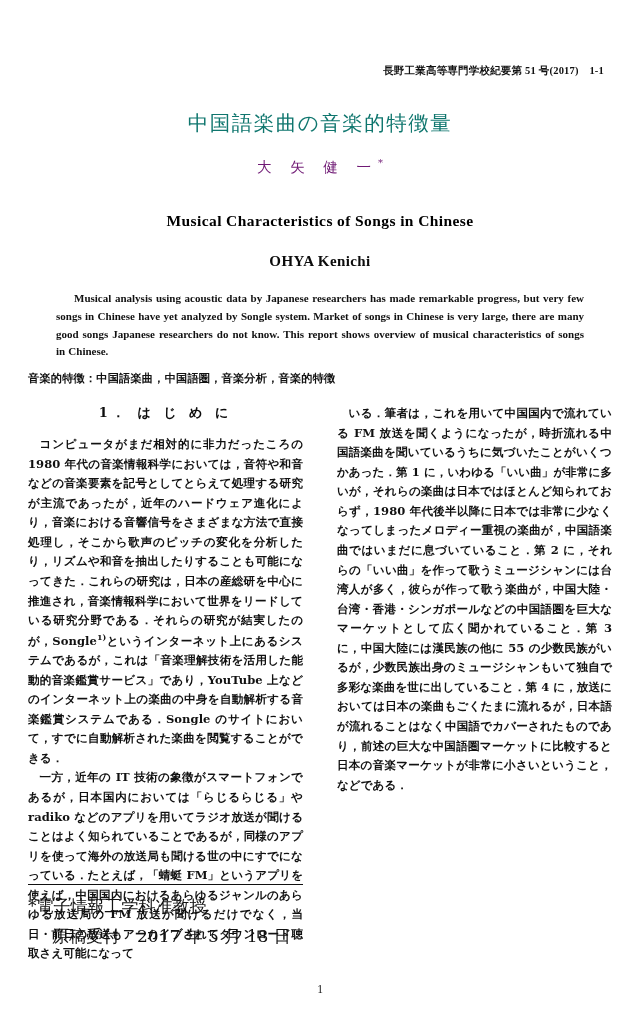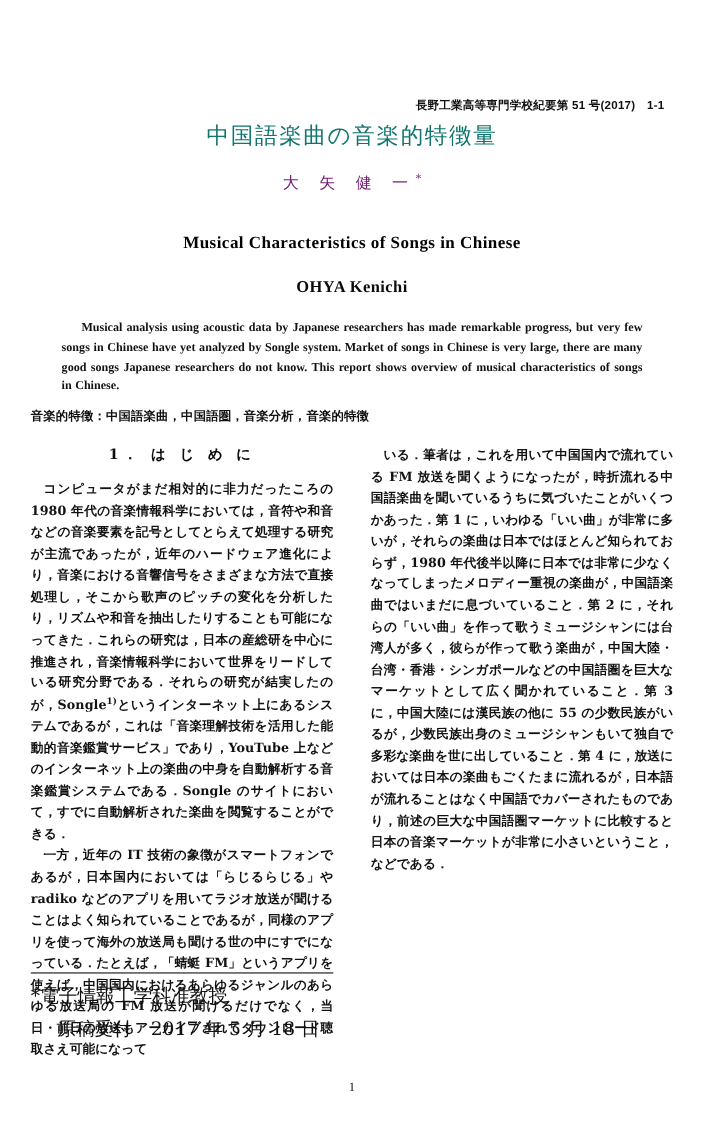--- a/index.html
+++ b/index.html
@@ -22,27 +22,26 @@
     height: 1029px;
     box-sizing: border-box;
     padding: 0;
   }
 
   
   .running-header {
     position: absolute;
     top: 64px;
     right: 36px;
-    font-family: Liberation Sans, sans-serif;
+    font-family: Liberation Serif, serif;
     font-size: 10.5px;
     font-weight: bold;
     letter-spacing: 0.2px;
     white-space: nowrap;
     color: #111;
-    margin-top: 25px;
   }
 
   
   .title-block {
     position: absolute;
     top: 110px;
     left: 0;
     width: 640px;
     text-align: center;
   }

